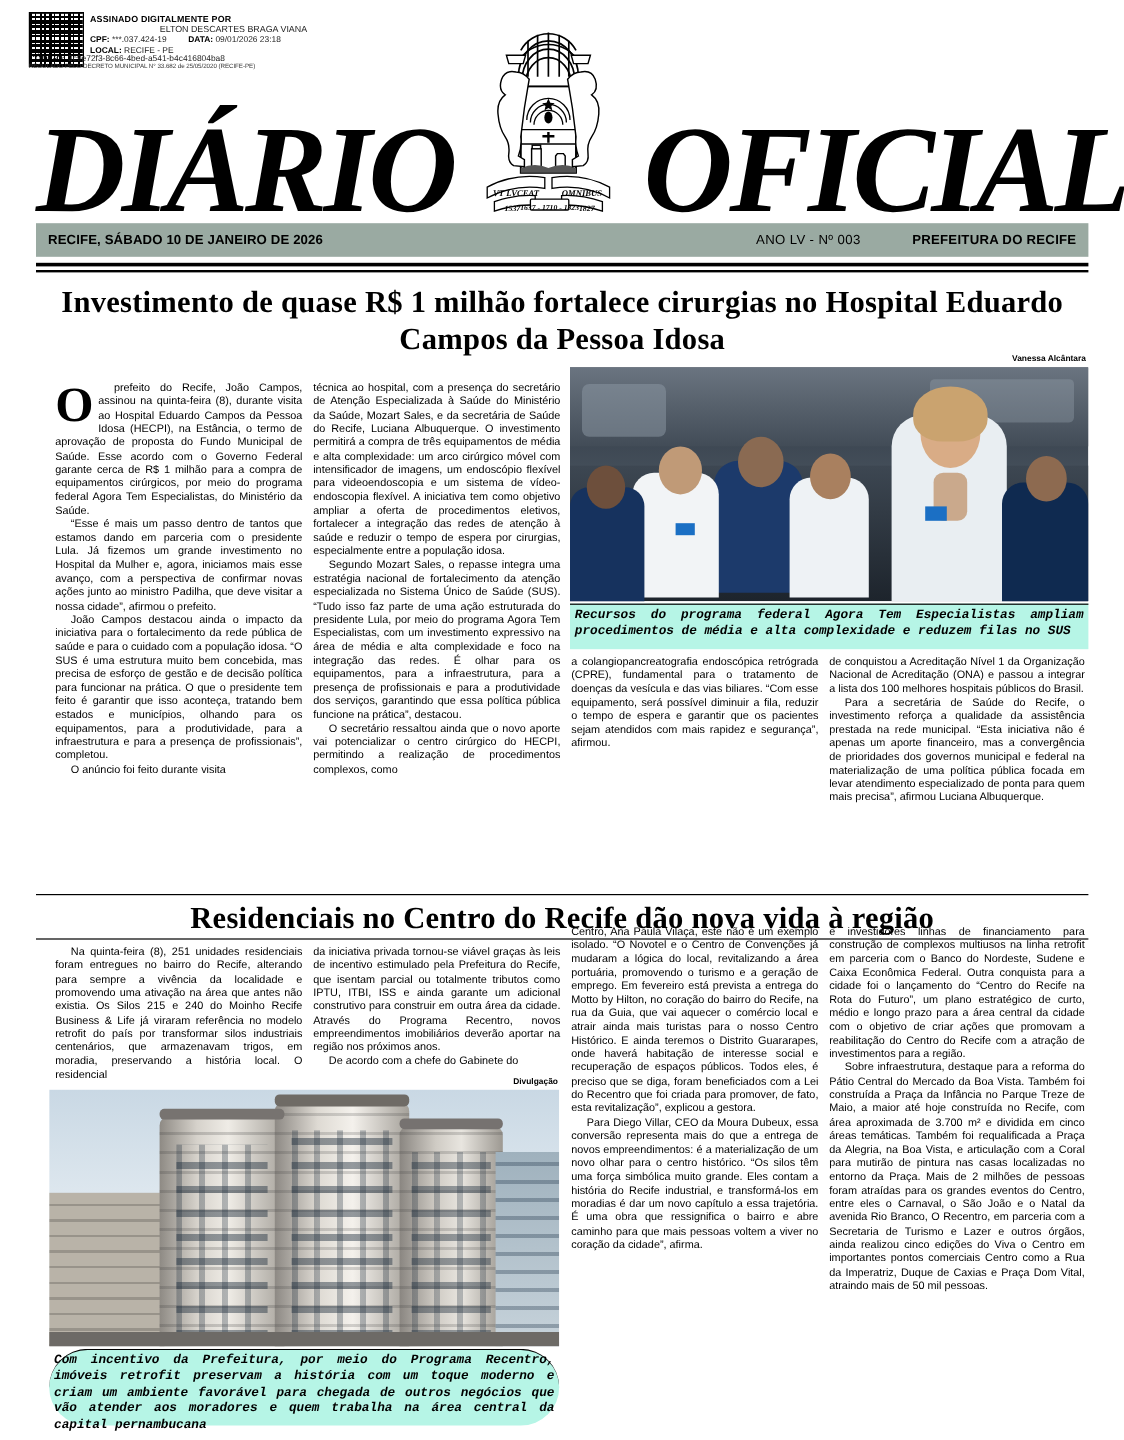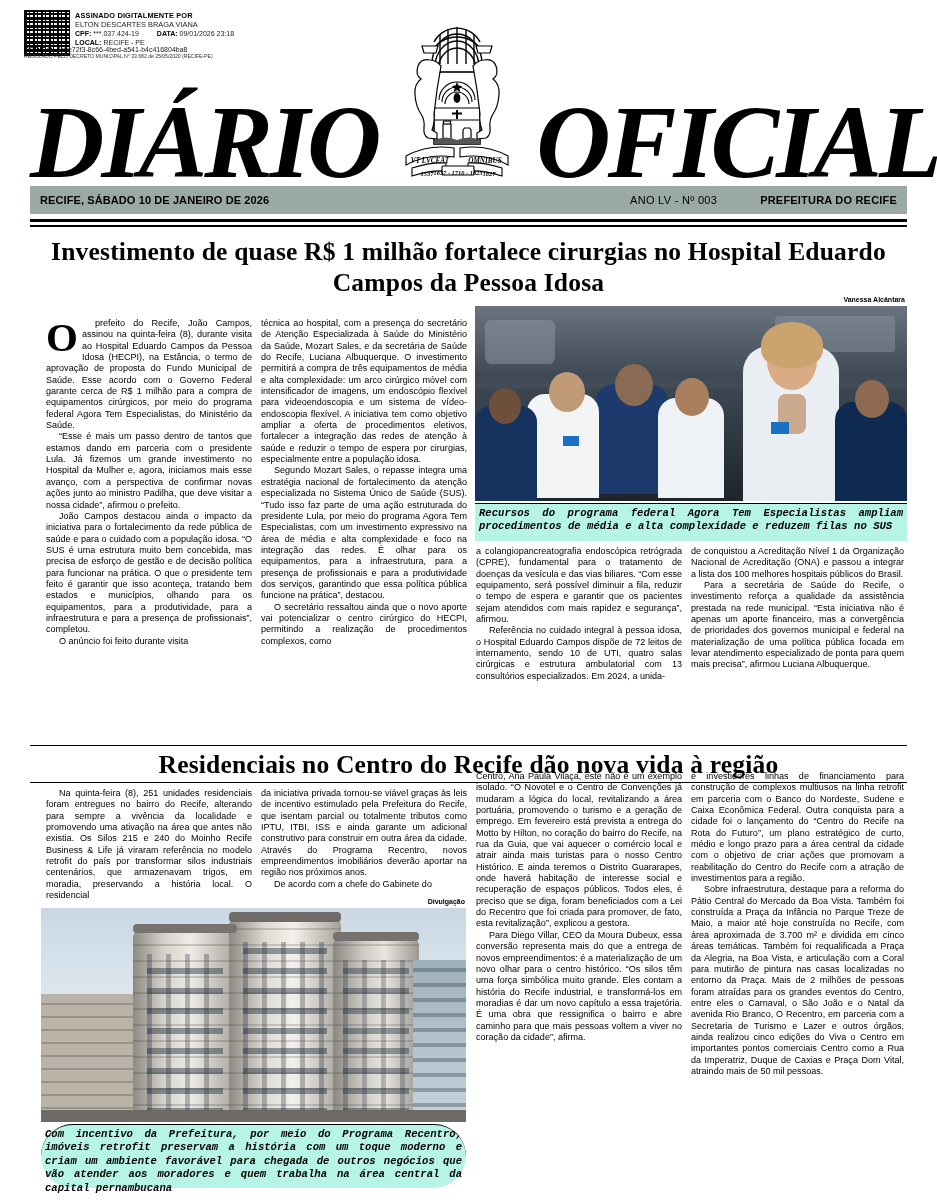--- a/index.html
+++ b/index.html
@@ -25,21 +25,21 @@
     width: 46px; height: 46px; flex: 0 0 46px;
     background-color: #fff;
     background-image:
       repeating-linear-gradient(90deg, #000 0 2px, #fff 2px 4px, #000 4px 5px, #fff 5px 8px),
       repeating-linear-gradient(0deg, #000 0 2px, #fff 2px 3px, #000 3px 6px, #fff 6px 8px);
     background-blend-mode: multiply;
     border: 1px solid #000;
   }
   .sig-lines { flex: 1 1 auto; line-height: 1.28; padding-top: 1px; }
   .sig-l1 { font-size: 7.4px; font-weight: bold; letter-spacing: .15px; }
-  .sig-l2 { font-size: 7.4px; color: #222; }
+  .sig-l2 { font-size: 7.4px; color: #222; text-align: center; }
   .sig-row { display: flex; gap: 18px; font-size: 7px; }
   .sig-k { font-weight: bold; }
   .sig-v { color: #222; }
   .sig-l5 { font-size: 7px; }
   .sig-l6 { font-size: 5.2px; color: #333; letter-spacing: -.05px; }
 
   
   .masthead {
     position: absolute; left: 30px; top: 72px;
     width: 877px; height: 118px;
@@ -282,21 +282,20 @@
   </div>
 
   <div class="col" style="left:261px;top:318px;width:206px;height:424px;">
     <p class="noind">técnica ao hospital, com a presença do secretário de Atenção Especializada à Saúde do Ministério da Saúde, Mozart Sales, e da secretária de Saúde do Recife, Luciana Albuquerque. O investimento permitirá a compra de três equipamentos de média e alta complexidade: um arco cirúrgico móvel com intensificador de imagens, um endoscópio flexível para videoendoscopia e um sistema de vídeo-endoscopia flexível. A iniciativa tem como objetivo ampliar a oferta de procedimentos eletivos, fortalecer a integração das redes de atenção à saúde e reduzir o tempo de espera por cirurgias, especialmente entre a população idosa.</p>
     <p>Segundo Mozart Sales, o repasse integra uma estratégia nacional de fortalecimento da atenção especializada no Sistema Único de Saúde (SUS). “Tudo isso faz parte de uma ação estruturada do presidente Lula, por meio do programa Agora Tem Especialistas, com um investimento expressivo na área de média e alta complexidade e foco na integração das redes. É olhar para os equipamentos, para a infraestrutura, para a presença de profissionais e para a produtividade dos serviços, garantindo que essa política pública funcione na prática”, destacou.</p>
     <p>O secretário ressaltou ainda que o novo aporte vai potencializar o centro cirúrgico do HECPI, permitindo a realização de procedimentos complexos, como</p>
   </div>
 
   <div class="col" style="left:476px;top:546px;width:206px;height:196px;">
     <p class="noind">a colangiopancreatografia endoscópica retrógrada (CPRE), fundamental para o tratamento de doenças da vesícula e das vias biliares. “Com esse equipamento, será possível diminuir a fila, reduzir o tempo de espera e garantir que os pacientes sejam atendidos com mais rapidez e segurança”, afirmou.</p>
-    <p>Referência no cuidado integral à pessoa idosa, o Hospital Eduardo Campos dispõe de 72 leitos de internamento, sendo 10 de UTI, quatro salas cirúrgicas e estrutura ambulatorial com 13 consultórios especializados. Em 2024, a unida-</p>
   </div>
 
   <div class="col" style="left:691px;top:546px;width:213px;height:196px;">
     <p class="noind">de conquistou a Acreditação Nível 1 da Organização Nacional de Acreditação (ONA) e passou a integrar a lista dos 100 melhores hospitais públicos do Brasil.</p>
     <p>Para a secretária de Saúde do Recife, o investimento reforça a qualidade da assistência prestada na rede municipal. “Esta iniciativa não é apenas um aporte financeiro, mas a convergência de prioridades dos governos municipal e federal na materialização de uma política pública focada em levar atendimento especializado de ponta para quem mais precisa”, afirmou Luciana Albuquerque.</p>
   </div>
 
   <div class="hline" style="left:30px;top:745px;width:877px;height:1.2px;"></div>
   <div class="headline headline-2">Residenciais no Centro do Recife dão nova vida à região</div>
   <div class="hline" style="left:30px;top:782px;width:877px;height:1.2px;"></div>

